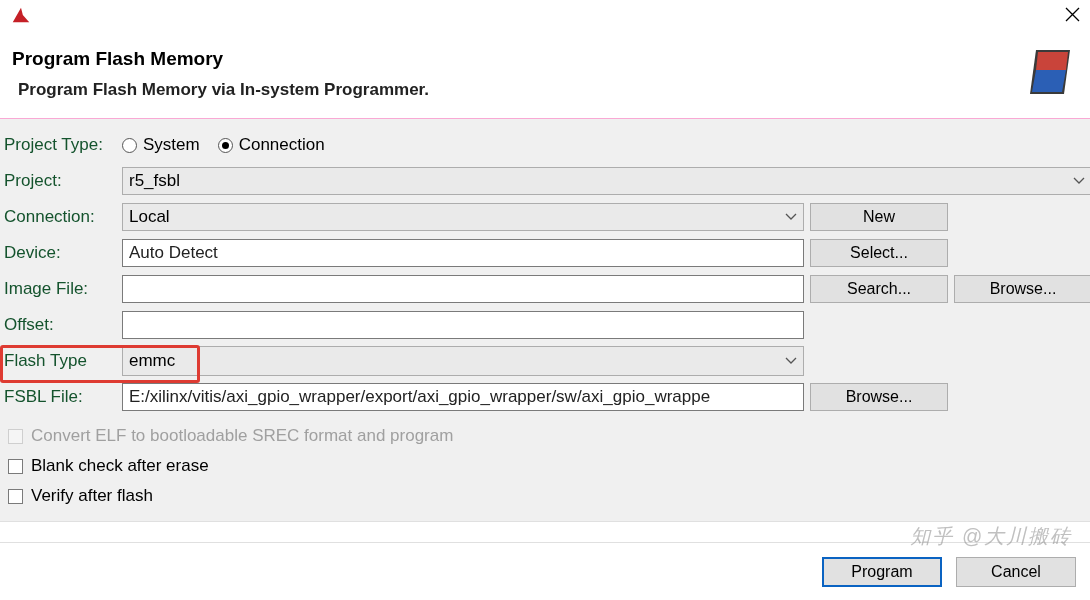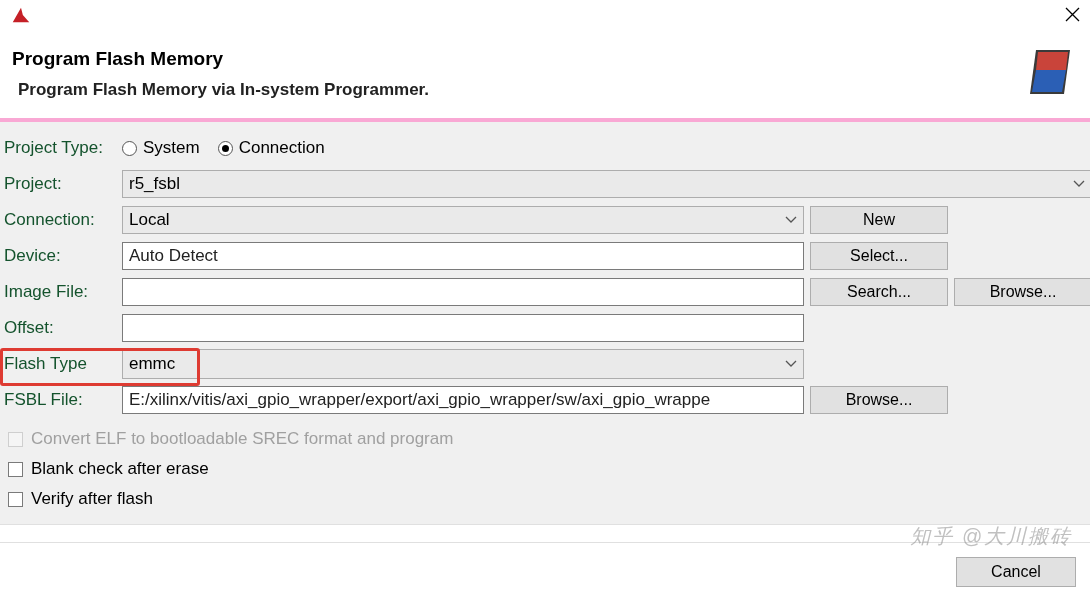--- a/index.html
+++ b/index.html
@@ -6,21 +6,21 @@
   html, body { margin: 0; padding: 0; font-family: "Segoe UI", Tahoma, sans-serif; font-size: 16px; color: #000; background: #fff; }
   .window { width: 1090px; height: 600px; background: #fff; position: relative; overflow: hidden; }
 
   
   .titlebar { height: 30px; display: flex; align-items: flex-start; justify-content: space-between; padding: 4px 8px 0 10px; }
   .titlebar .app-logo svg { display: block; }
   .titlebar .close { width: 20px; height: 20px; display: flex; align-items: center; justify-content: center; cursor: pointer; }
   .titlebar .close svg { stroke: #000; }
 
   
-  .header { padding: 18px 16px 18px 12px; border-bottom: 4px solid #f9a8d4; display: flex; align-items: flex-start; justify-content: space-between; }
+  .header { padding: 18px 16px 18px 12px; border-bottom: 1px solid #f9a8d4; display: flex; align-items: flex-start; justify-content: space-between; }
   .header-text h1 { margin: 0 0 10px 0; font-size: 19px; font-weight: 700; }
   .header-text p  { margin: 0 0 0 6px; font-size: 17px; font-weight: 700; color: #222; }
   .header-icon { width: 48px; height: 48px; }
 
   
   .form { background: #f0f0f0; padding: 8px 10px 8px 2px; border-bottom: 1px solid #e0e0e0; }
   .row { display: grid; grid-template-columns: 114px 682px 138px 138px; gap: 6px; align-items: center; height: 36px; }
   .row .label { padding-left: 2px; font-size: 17px; color: #14532d; }
   .row .field { width: 100%; display: flex; align-items: center; }
   .row .field.span3 { grid-column: 2 / span 3; width: auto; }
@@ -201,18 +201,19 @@
       </label>
       <label class="chk">
         <span class="box"></span>
         <span>Verify after flash</span>
       </label>
     </div>
 
   </div>
 
   <div class="footer">
+    <div class="btn primary">Program</div>
     <div class="btn">Cancel</div>
   </div>
 
   <div class="watermark">知乎 @大川搬砖</div>
 
 </div>
 
 </body></html>

